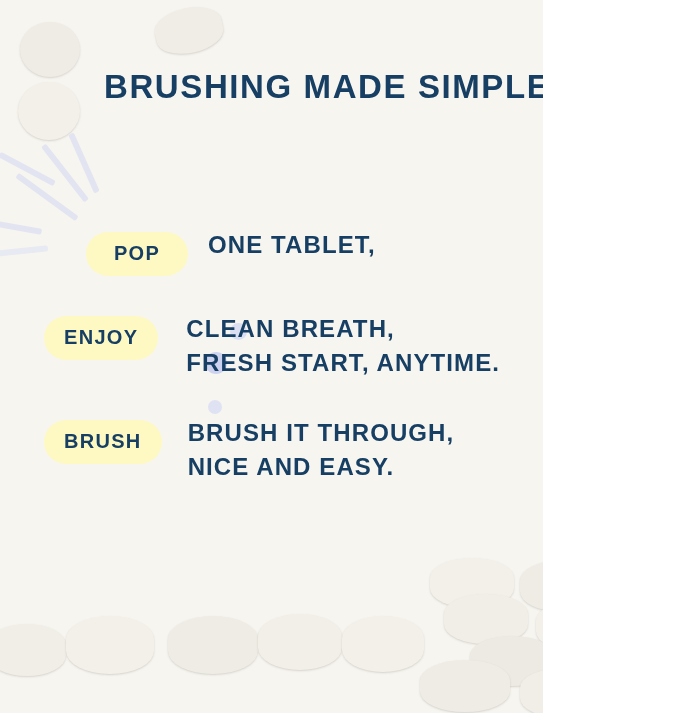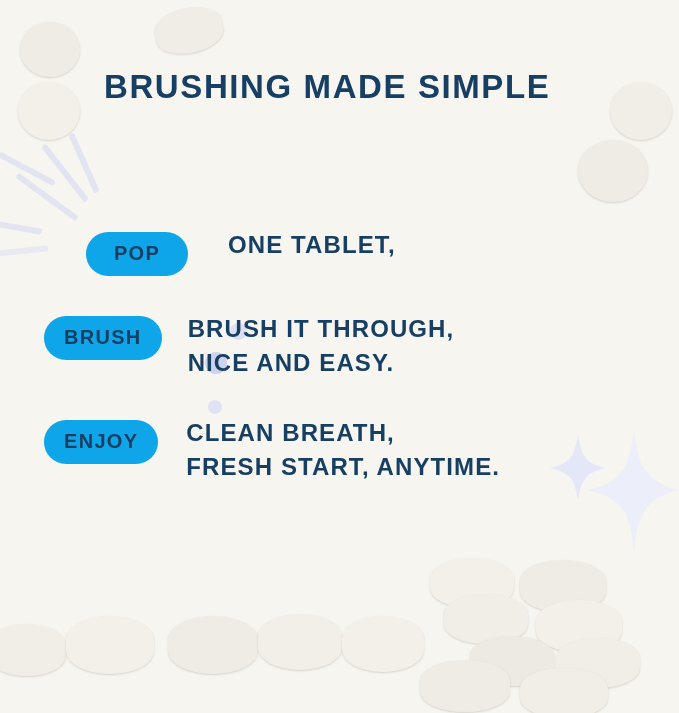--- a/index.html
+++ b/index.html
@@ -7,21 +7,21 @@
     padding: 0;
   }
   body {
     width: 679px;
     height: 713px;
     overflow: hidden;
     font-family: "Liberation Sans", sans-serif;
   }
   .poster {
     position: relative;
-    width: 679px;
+    width: 543px;
     height: 713px;
     background: #f7f5f0;
     overflow: hidden;
   }
 
   
   .tablet {
     position: absolute;
     border-radius: 50%;
     background: #f2efe8;
@@ -83,21 +83,21 @@
     width: 600px;
   }
   .step {
     position: relative;
     display: flex;
     align-items: flex-start;
     margin-bottom: 36px;
   }
   .pill {
     flex: 0 0 auto;
-    background: #0ea5e9;
+    background: #fef9c3;
     color: #173f63;
     border-radius: 22px;
     font-size: 20px;
     font-weight: bold;
     letter-spacing: 1.3px;
     text-transform: uppercase;
     padding: 10px 20px 11px 20px;
     text-align: center;
     min-width: 62px;
     margin-top: 4px;
@@ -111,21 +111,21 @@
     text-transform: uppercase;
     margin-left: 26px;
     white-space: nowrap;
   }
   .step-text span { display: block; }
 
   
   .step-pop   { margin-left: 42px; }
   .step-brush { margin-left: 0px;  }
   .step-enjoy { margin-left: 0px;  }
-  .step-pop .step-text   { margin-left: 40px; }
+  .step-pop .step-text   { margin-left: 20px; }
   .step-brush .step-text { margin-left: 26px; }
   .step-enjoy .step-text { margin-left: 28px; }
 </style>
 </head>
 <body>
 
 <div class="poster">
 
   <div class="tablet" style="left:20px;  top:22px;  width:60px; height:55px; background:#efece5;"></div>
   <div class="tablet" style="left:18px;  top:82px;  width:62px; height:58px; background:#f3f0e9;"></div>
@@ -159,36 +159,36 @@
 
   <div class="steps">
 
     <div class="step step-pop">
       <div class="pill">Pop</div>
       <div class="step-text">
         <span>One tablet,</span>
       </div>
     </div>
 
+    <div class="step step-enjoy">
+      <div class="pill">Enjoy</div>
+      <div class="step-text">
+        <span>Clean breath,</span>
+        <span>fresh start, anytime.</span>
+      </div>
+    </div>
+
     <div class="step step-brush">
       <div class="pill">Brush</div>
       <div class="step-text">
         <span>Brush it through,</span>
         <span>nice and easy.</span>
       </div>
     </div>
 
-    <div class="step step-enjoy">
-      <div class="pill">Enjoy</div>
-      <div class="step-text">
-        <span>Clean breath,</span>
-        <span>fresh start, anytime.</span>
-      </div>
-    </div>
-
   </div>
 
   <div class="tablet edge" style="left:430px; top:558px; width:84px; height:50px; background:#f3f0e9;"></div>
   <div class="tablet edge" style="left:520px; top:560px; width:86px; height:52px; background:#efece5;"></div>
   <div class="tablet edge" style="left:444px; top:594px; width:84px; height:50px; background:#f1eee7;"></div>
   <div class="tablet edge" style="left:536px; top:600px; width:86px; height:52px; background:#f3f0e9;"></div>
   <div class="tablet edge" style="left:470px; top:636px; width:84px; height:50px; background:#edeae3;"></div>
   <div class="tablet edge" style="left:556px; top:638px; width:84px; height:50px; background:#f1eee7;"></div>
 
   <div class="tablet edge" style="left:-12px; top:624px; width:78px; height:52px; background:#f1eee7;"></div>

